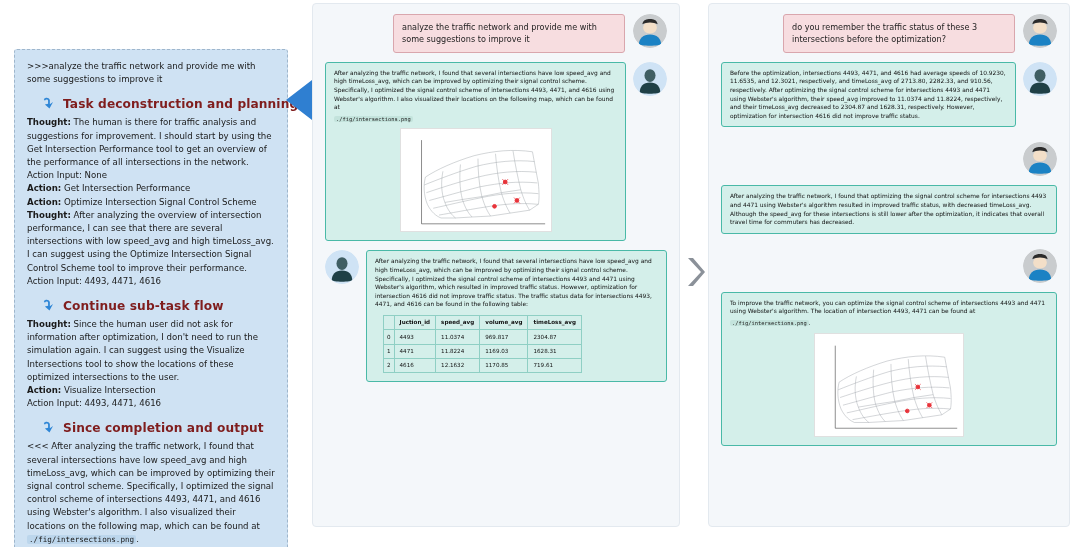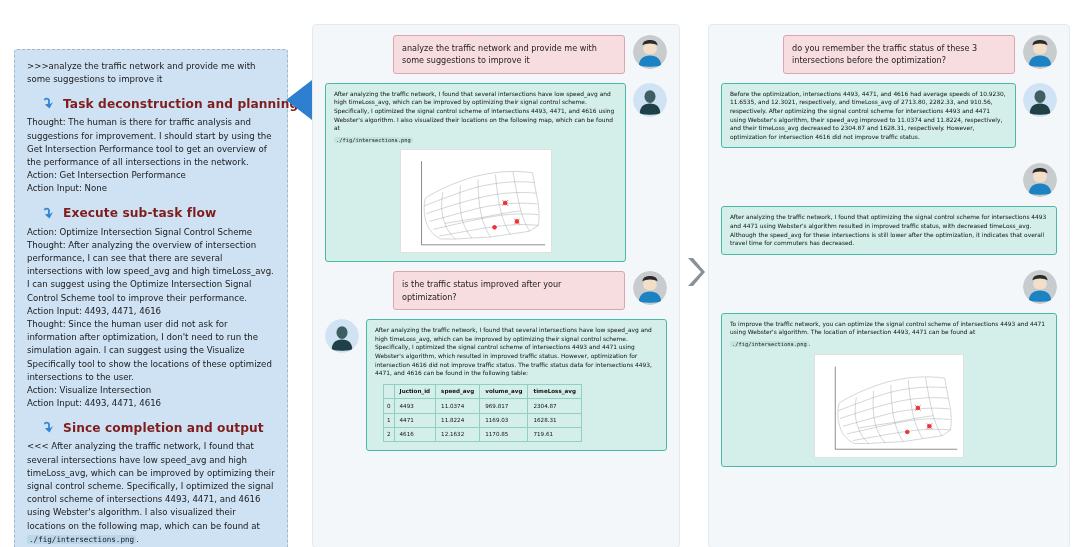--- a/index.html
+++ b/index.html
@@ -15,21 +15,21 @@
   
   .left-panel {
     position:absolute; left:14px; top:22px; width:274px; height:504px;
     background:#cfe2f3; border:1.5px dashed #9fb6cc; border-radius:3px;
     padding:10px 12px;
     margin-top:27px;
   }
   .lp-text {
     font-size:8.6px; line-height:13.2px; color:#1a1a1a;
   }
-  .lp-text b { font-weight:normal;text-align:center; }
+  .lp-text b { font-weight:bold;text-align:center; }
   .step-head {
     display:flex; align-items:center; gap:5px;
     margin:9px 0 4px 14px;
   }
   .step-head .label {
     color:#7f1d1d; font-size:12.2px; font-weight:bold; letter-spacing:.1px;
     white-space:nowrap;
   }
   .arrow-down { flex:0 0 auto; width:17px; height:17px; }
   .para { margin:0 0 0 0; }
@@ -37,21 +37,21 @@
           background:#bcd6ec; padding:0 2px; border-radius:2px; }
 
   
   .big-arrow { position:absolute; left:282px; top:68px; width:76px; height:60px; }
 
   
   .chevron { position:absolute; left:684px; top:255px; width:22px; height:34px; }
 
   
   .chat-panel {
-    position:absolute; top:24px; height:524px;
+    position:absolute; top:3px; height:524px;
     background:#f4f7fa; border:1px solid #e3e9ef; border-radius:4px;
     padding:10px 12px;
   }
   .panel-mid   { left:312px; width:368px; }
   .panel-right { left:708px; width:362px; }
 
   .row { display:flex; align-items:flex-start; margin-bottom:9px; }
   .row.user { justify-content:flex-end; gap:8px; }
   .row.bot  { justify-content:flex-start; gap:8px; }
 
@@ -108,41 +108,41 @@
 
     <div class="step-head">
       <svg class="arrow-down" viewBox="0 0 24 24">
         <path d="M4 6 C6 3, 11 3, 12.5 7 L12.5 13 L17 10 L12 19 L5.5 13.5 L10 12.5 L10 8 C9.5 6, 6.5 6, 5.5 8 Z" fill="#2e86d6"></path>
       </svg>
       <span class="label">Task deconstruction and planning</span>
     </div>
     <div class="lp-text">
       <b>Thought:</b><span> The human is there for traffic analysis and suggestions for improvement. I should start by using the Get Intersection Performance tool to get an overview of the performance of all intersections in the network.</span>
     </div>
+    <div class="lp-text">Action Input: None</div>
     <div class="lp-text">
       <b>Action:</b><span> Get Intersection Performance</span>
     </div>
-    <div class="lp-text">Action Input: None</div>
+
+    <div class="lp-text">
+      <b>Action:</b><span> Optimize Intersection Signal Control Scheme</span>
+    </div>
+    <div class="lp-text">
+      <b>Thought:</b><span> After analyzing the overview of intersection performance, I can see that there are several intersections with low speed_avg and high timeLoss_avg. I can suggest using the Optimize Intersection Signal Control Scheme tool to improve their performance.</span>
+    </div>
+    <div class="lp-text">Action Input: 4493, 4471, 4616</div>
 
     <div class="step-head">
       <svg class="arrow-down" viewBox="0 0 24 24">
         <path d="M4 6 C6 3, 11 3, 12.5 7 L12.5 13 L17 10 L12 19 L5.5 13.5 L10 12.5 L10 8 C9.5 6, 6.5 6, 5.5 8 Z" fill="#2e86d6"></path>
       </svg>
-      <span class="label">Execute sub-task flow</span>
-    </div>
-    <div class="lp-text">
-      <b>Action:</b><span> Optimize Intersection Signal Control Scheme</span>
-    </div>
-    <div class="lp-text">
-      <b>Thought:</b><span> After analyzing the overview of intersection performance, I can see that there are several intersections with low speed_avg and high timeLoss_avg. I can suggest using the Optimize Intersection Signal Control Scheme tool to improve their performance.</span>
-    </div>
-    <div class="lp-text">Action Input: 4493, 4471, 4616</div>
-
-    <div class="lp-text">
-      <b>Thought:</b><span> Since the human user did not ask for information after optimization, I don't need to run the simulation again. I can suggest using the Visualize Specifically tool to show the locations of these optimized intersections to the user.</span>
+      <span class="label">Continue sub-task flow</span>
+    </div>
+    <div class="lp-text">
+      <b>Thought:</b><span> Since the human user did not ask for information after optimization, I don't need to run the simulation again. I can suggest using the Visualize Intersections tool to show the locations of these optimized intersections to the user.</span>
     </div>
     <div class="lp-text">
       <b>Action:</b><span> Visualize Intersection</span>
     </div>
     <div class="lp-text">Action Input: 4493, 4471, 4616</div>
 
     <div class="step-head">
       <svg class="arrow-down" viewBox="0 0 24 24">
         <path d="M4 6 C6 3, 11 3, 12.5 7 L12.5 13 L17 10 L12 19 L5.5 13.5 L10 12.5 L10 8 C9.5 6, 6.5 6, 5.5 8 Z" fill="#2e86d6"></path>
       </svg>
@@ -213,29 +213,20 @@
           </div>
         </div>
         <svg class="avatar" viewBox="0 0 40 40">
           <circle cx="20" cy="20" r="20" fill="#cfe3f5"></circle>
           <ellipse cx="20" cy="16" rx="6.5" ry="7.5" fill="#3f5e63"></ellipse>
           <path d="M20 24 c-8 0-12 5-12 11 0 3 24 3 24 0 0-6-4-11-12-11z" fill="#1f4046"></path>
         </svg>
       </div>
     </div>
 
-    <div class="row user">
-      <div class="bubble-user">is the traffic status improved after your optimization?</div>
-      <svg class="avatar" viewBox="0 0 40 40">
-        <circle cx="20" cy="20" r="20" fill="#c9ccce"></circle>
-        <path d="M20 9 c-6 0-8 4-8 7 0 4 3 7 8 7 s8-3 8-7 c0-3-2-7-8-7z" fill="#f3dfc8"></path>
-        <path d="M11 12 c1-5 5-6 9-6 s8 1 9 6 c-3-1-5-2-9-2 s-6 1-9 2z" fill="#2b2b2b"></path>
-        <path d="M20 24 c-8 0-13 5-13 11 0 3 26 3 26 0 0-6-5-11-13-11z" fill="#1b82c4"></path>
-      </svg>
-    </div>
 
     <div class="row bot">
       <div class="bot-wrap">
         <svg class="avatar" viewBox="0 0 40 40" style="order:-1;">
           <circle cx="20" cy="20" r="20" fill="#cfe3f5"></circle>
           <ellipse cx="20" cy="16" rx="6.5" ry="7.5" fill="#3f5e63"></ellipse>
           <path d="M20 24 c-8 0-12 5-12 11 0 3 24 3 24 0 0-6-4-11-12-11z" fill="#1f4046"></path>
         </svg>
         <div class="bot-body">
           <div class="bubble-bot">

